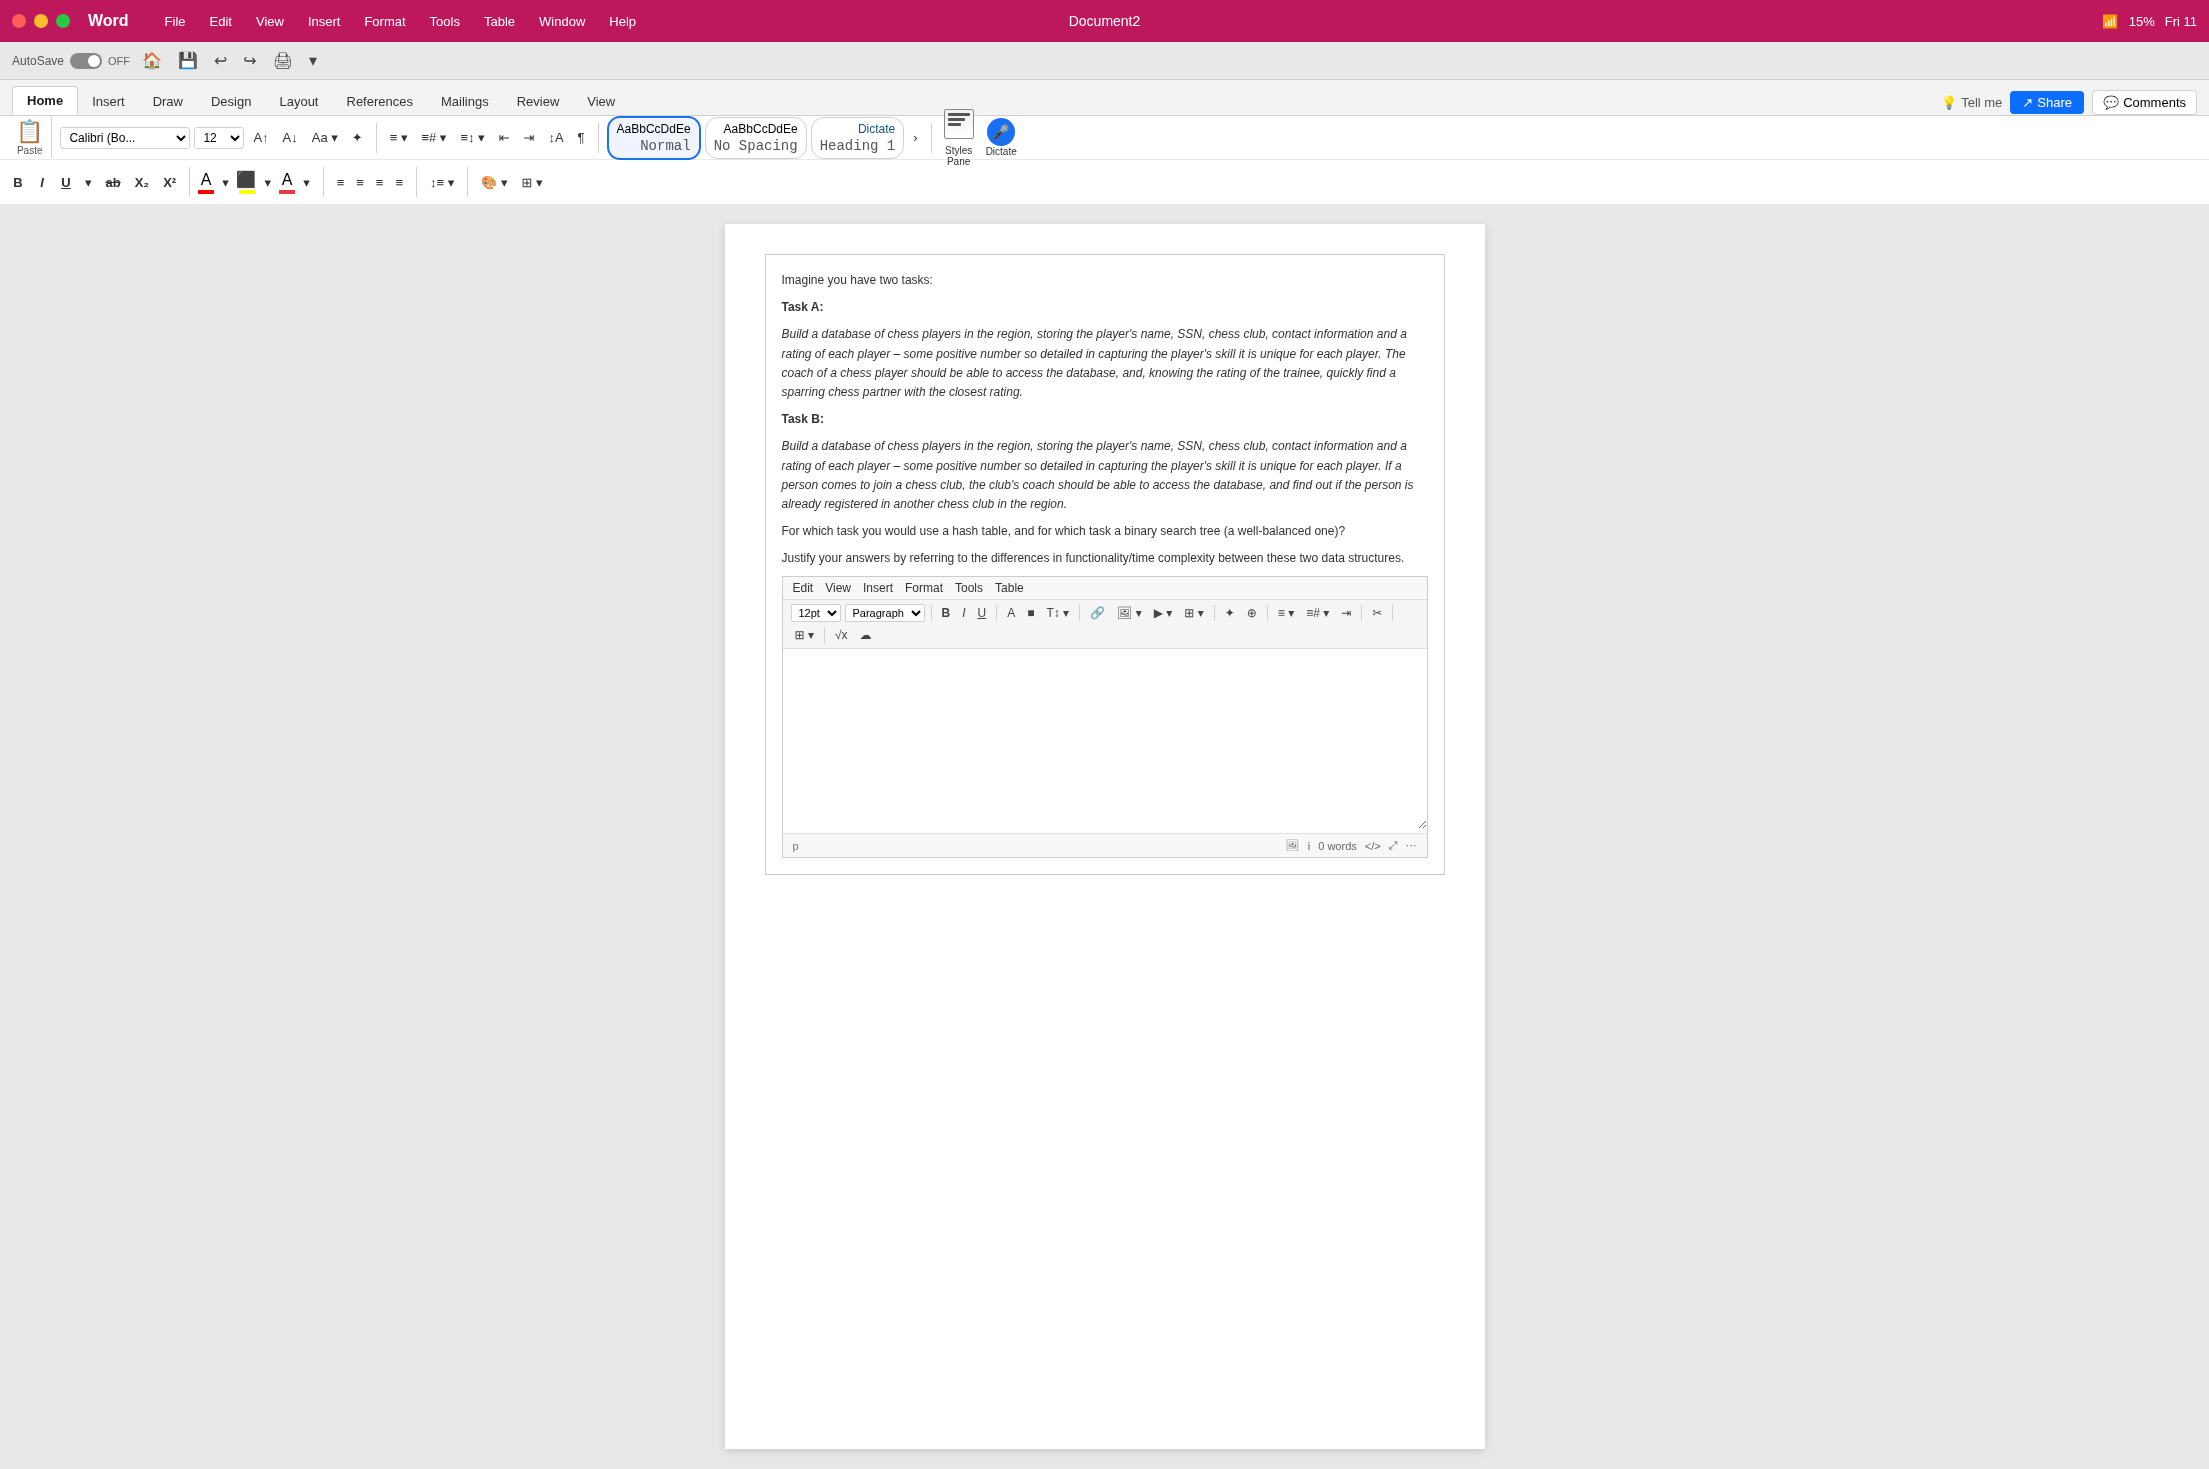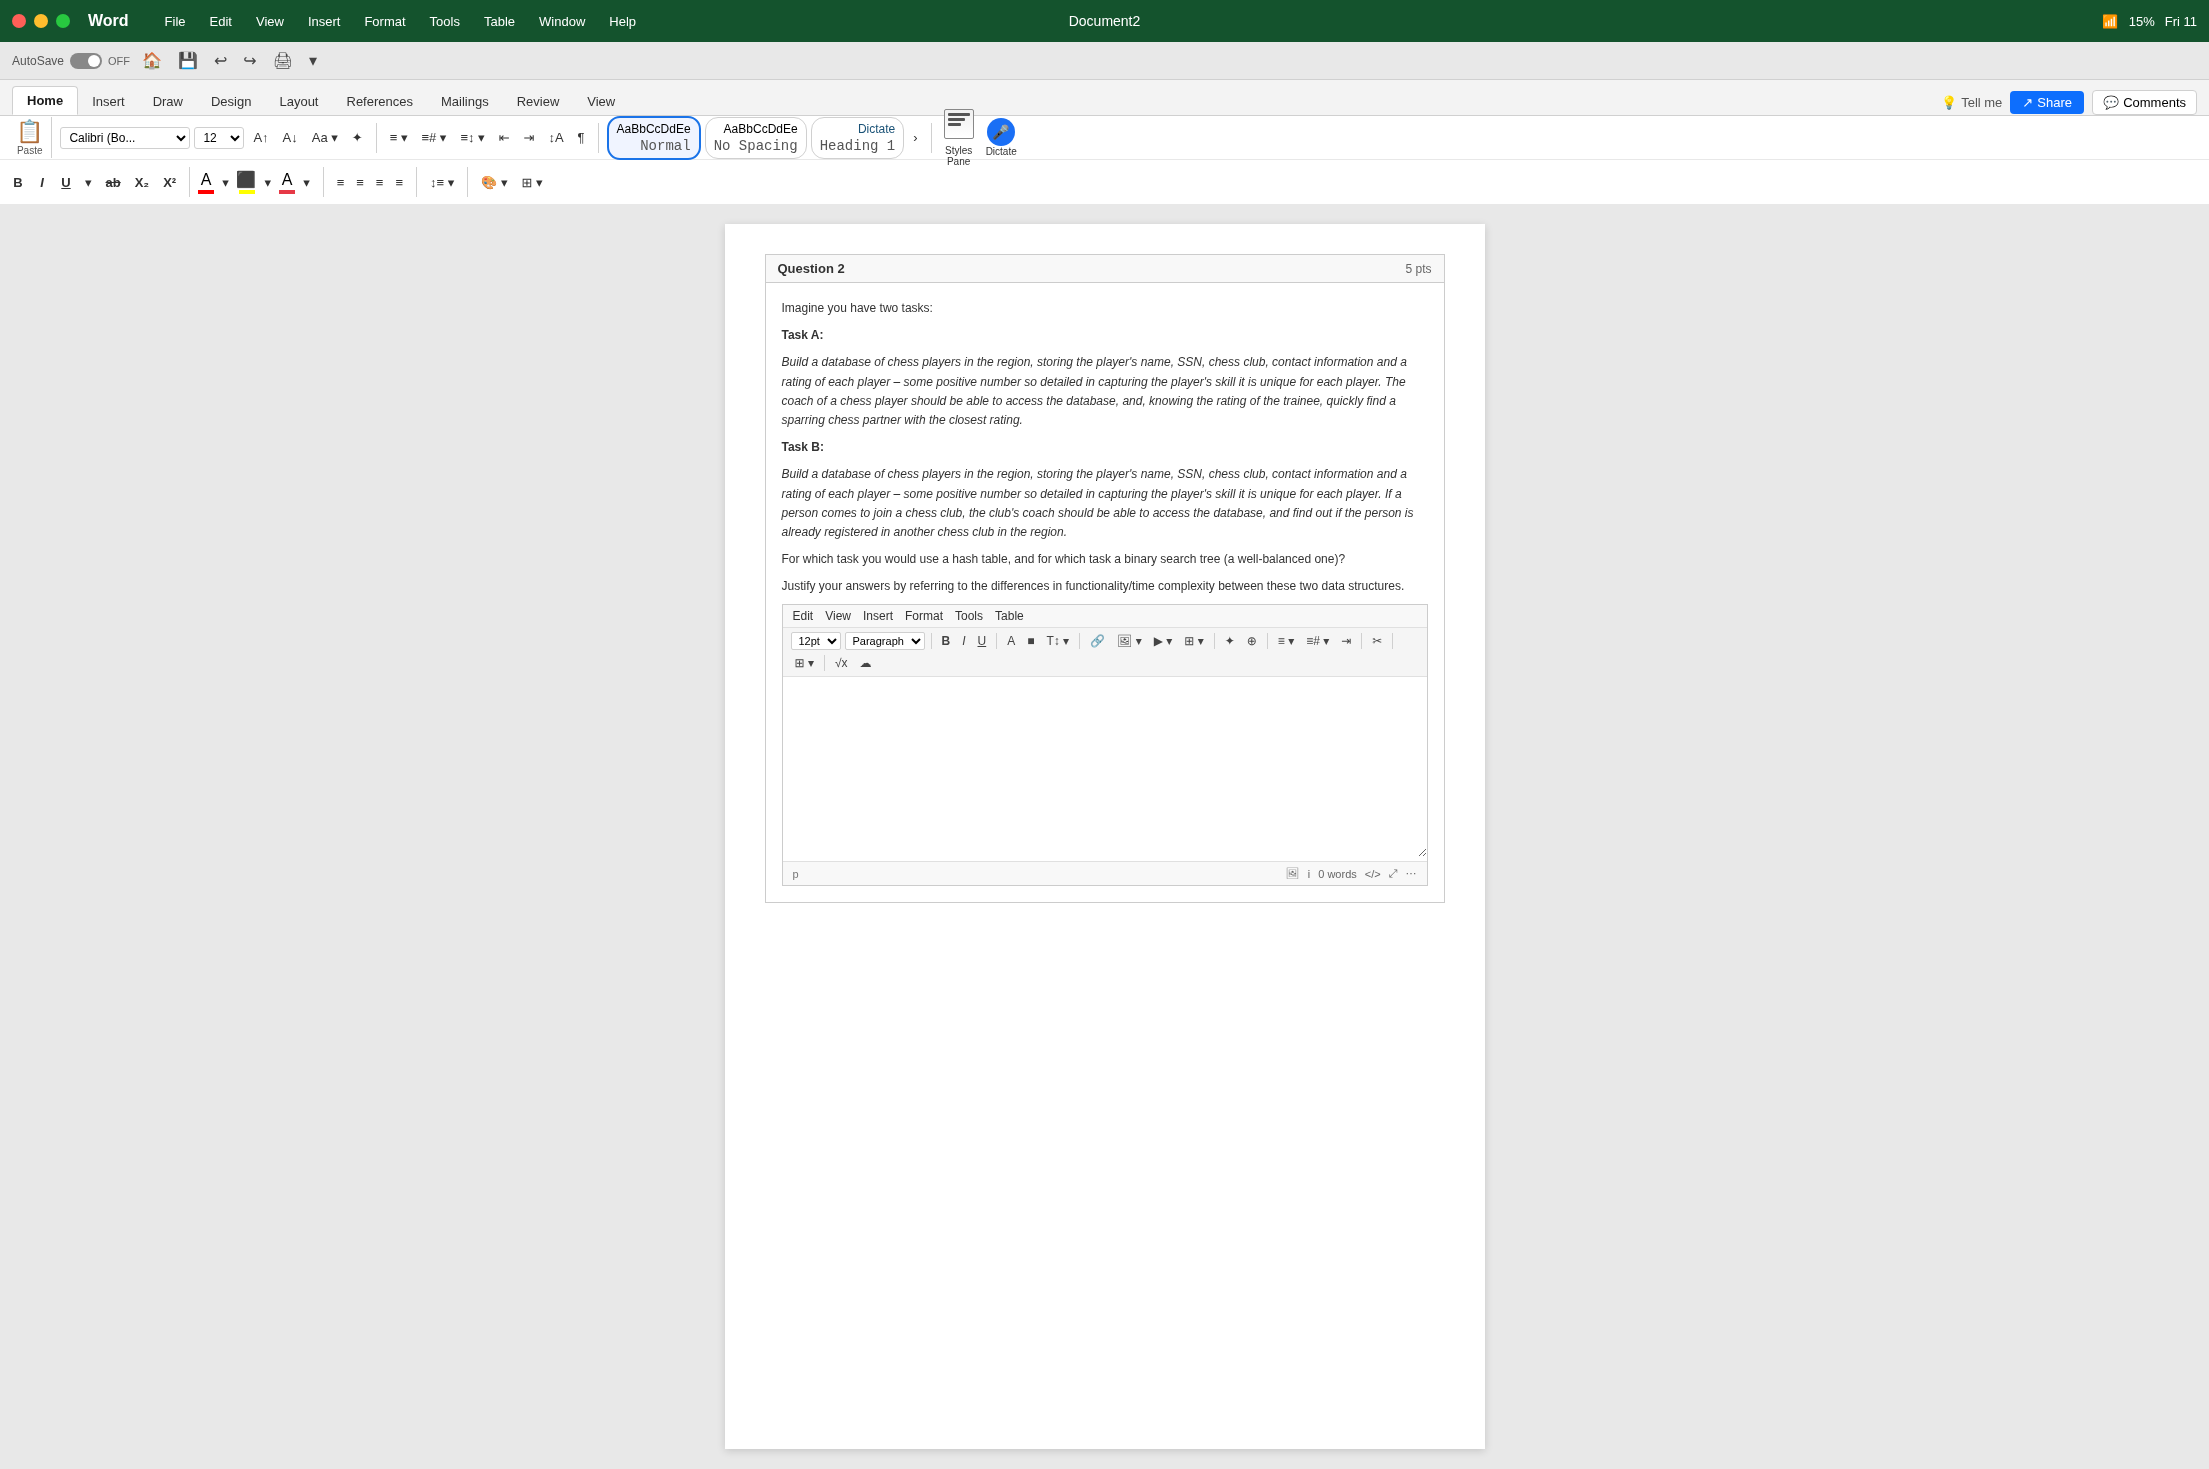--- a/index.html
+++ b/index.html
@@ -1,20 +1,20 @@
 <!DOCTYPE html>
 <html><head>
   <meta charset="utf-8">
   <style>
     * { box-sizing: border-box; margin: 0; padding: 0; }
     body { font-family: -apple-system, BlinkMacSystemFont, 'Segoe UI', sans-serif; background: #f0f0f0; overflow: hidden; }
 
     
     .title-bar {
-      background: #14532d;
+      background: #be185d;
       height: 42px;
       display: flex;
       align-items: center;
       padding: 0 12px;
       position: relative;
     }
     .title-bar-left { display: flex; align-items: center; gap: 8px; }
     .traffic-light { width: 14px; height: 14px; border-radius: 50%; cursor: pointer; }
     .tl-red { background: #ff5f57; }
     .tl-yellow { background: #ffbd2e; }
@@ -294,24 +294,20 @@
   </div>
   <div class="ribbon-separator"></div>
   <button class="rb-btn">🎨 ▾</button>
   <button class="rb-btn">⊞ ▾</button>
 </div>
 
 <div class="main-area">
   <div class="document">
 
     <div class="question-box">
-      <div class="question-header">
-        <span class="question-title">Question 2</span>
-        <span class="question-pts">5 pts</span>
-      </div>
       <div class="question-body">
         <div class="question-text">
           <p>Imagine you have two tasks:</p>
           <p><span class="task-label">Task A:</span></p>
           <p class="italic-text">Build a database of chess players in the region, storing the player's name, SSN, chess club, contact information and a rating of each player – some positive number so detailed in capturing the player's skill it is unique for each player. The coach of a chess player should be able to access the database, and, knowing the rating of the trainee, quickly find a sparring chess partner with the closest rating.</p>
           <p><span class="task-label">Task B:</span></p>
           <p class="italic-text">Build a database of chess players in the region, storing the player's name, SSN, chess club, contact information and a rating of each player – some positive number so detailed in capturing the player's skill it is unique for each player. If a person comes to join a chess club, the club's coach should be able to access the database, and find out if the person is already registered in another chess club in the region.</p>
           <p>For which task you would use a hash table, and for which task a binary search tree (a well-balanced one)?</p>
           <p>Justify your answers by referring to the differences in functionality/time complexity between these two data structures.</p>
         </div>

